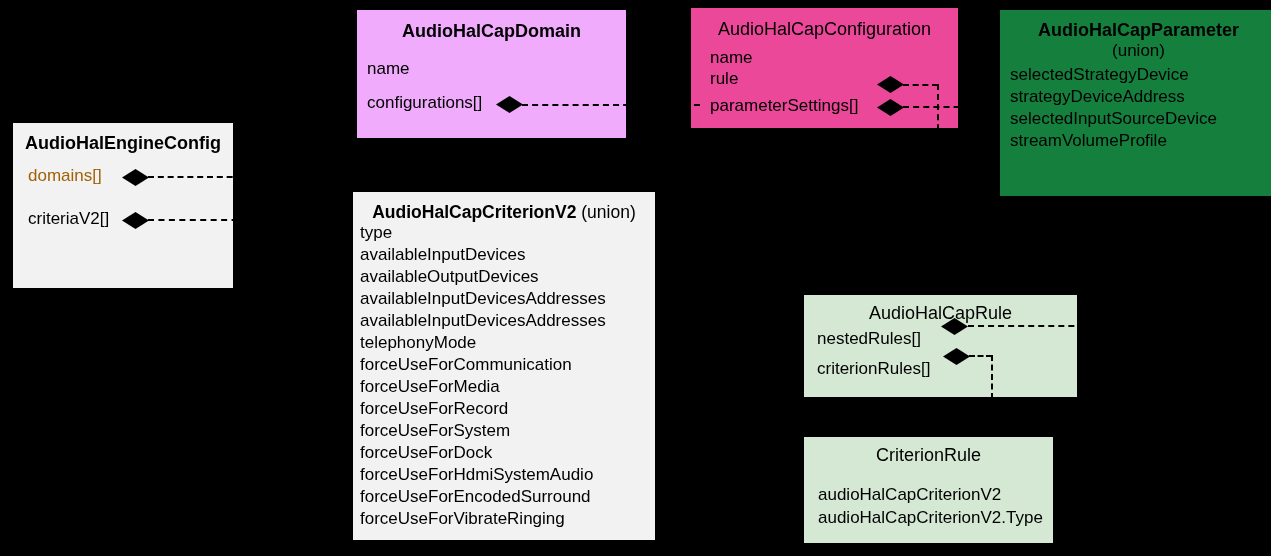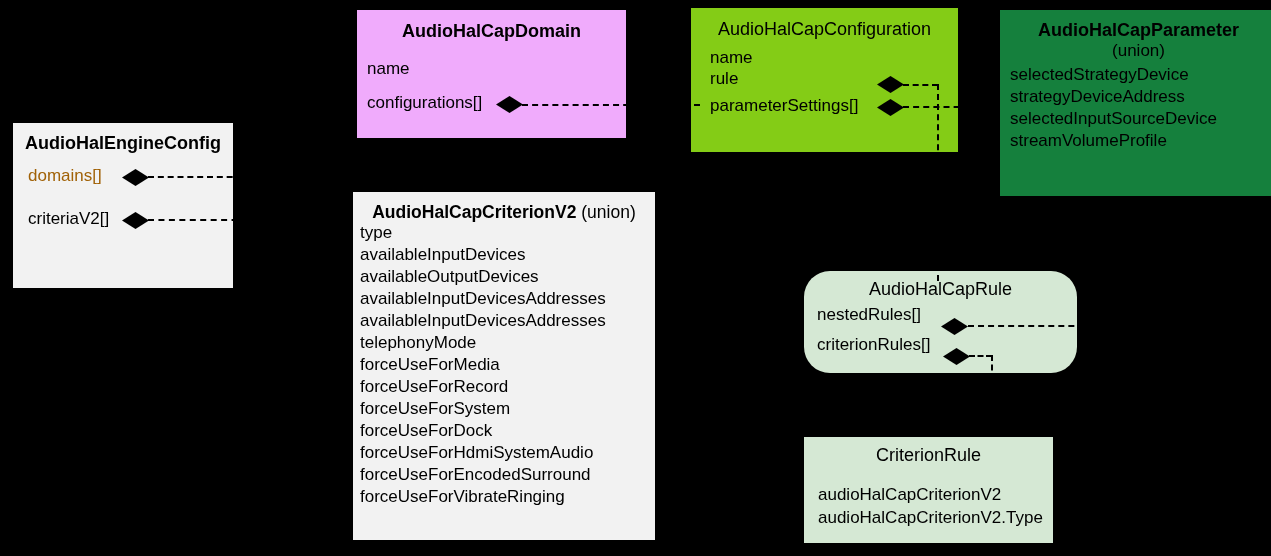--- a/index.html
+++ b/index.html
@@ -39,21 +39,21 @@
     <div class="field" style="left: 15px; top: 43px; color: #a16207;">domains[]</div>
     <div class="field" style="left:15px;top:86px;">criteriaV2[]</div>
   </div>
 
   <div class="box" style="left: 357px; top: 10px; width: 269px; height: 128px; background-color: #f0abfc;">
     <div class="title" style="top:11px;">AudioHalCapDomain</div>
     <div class="field" style="left:10px;top:49px;">name</div>
     <div class="field" style="left:10px;top:83px;">configurations[]</div>
   </div>
 
-  <div class="box" style="left: 691px; top: 8px; width: 267px; height: 144px; background-color: #84cc16;">
+  <div class="box" style="left: 691px; top: 8px; width: 267px; height: 120px; background-color: #ec4899;">
     <div class="title regular" style="top:11px;">AudioHalCapConfiguration</div>
     <div class="field" style="left:19px;top:40px;">name</div>
     <div class="field" style="left:19px;top:61px;">rule</div>
     <div class="field" style="left:19px;top:88px;">parameterSettings[]</div>
   </div>
 
   <div class="box" style="left: 1000px; top: 10px; width: 277px; height: 186px; background-color: #15803d;">
     <div class="title" style="top:10px;">AudioHalCapParameter</div>
     <div class="subtitle" style="top:31px;">(union)</div>
     <div class="rows" style="left:10px;top:54px;">
@@ -69,31 +69,32 @@
       <span>AudioHalCapCriterionV2</span>
       <span class="title-extra">(union)</span>
     </div>
     <div class="rows" style="left:7px;top:30px;">
       <div>type</div>
       <div>availableInputDevices</div>
       <div>availableOutputDevices</div>
       <div>availableInputDevicesAddresses</div>
       <div>availableInputDevicesAddresses</div>
       <div>telephonyMode</div>
+      <div>forceUseForCommunication</div>
       <div>forceUseForMedia</div>
       <div>forceUseForRecord</div>
       <div>forceUseForSystem</div>
       <div>forceUseForDock</div>
       <div>forceUseForHdmiSystemAudio</div>
       <div>forceUseForEncodedSurround</div>
       <div>forceUseForVibrateRinging</div>
     </div>
   </div>
 
-  <div class="box" style="left: 804px; top: 271px; width: 273px; height: 102px; background-color: rgb(213, 232, 212); border-radius: 26px;">
+  <div class="box" style="left: 804px; top: 295px; width: 273px; height: 102px; background-color: rgb(213, 232, 212);">
     <div class="title regular" style="top:8px;">AudioHalCapRule</div>
     <div class="field" style="left:13px;top:34px;">nestedRules[]</div>
     <div class="field" style="left:13px;top:64px;">criterionRules[]</div>
   </div>
 
   <div class="box" style="left: 804px; top: 437px; width: 249px; height: 106px; background-color: rgb(213, 232, 212);">
     <div class="title regular" style="top:8px;">CriterionRule</div>
     <div class="rows" style="left:14px;top:46px;">
       <div style="line-height:23px;">audioHalCapCriterionV2</div>
       <div style="line-height:23px;">audioHalCapCriterionV2.Type</div>

